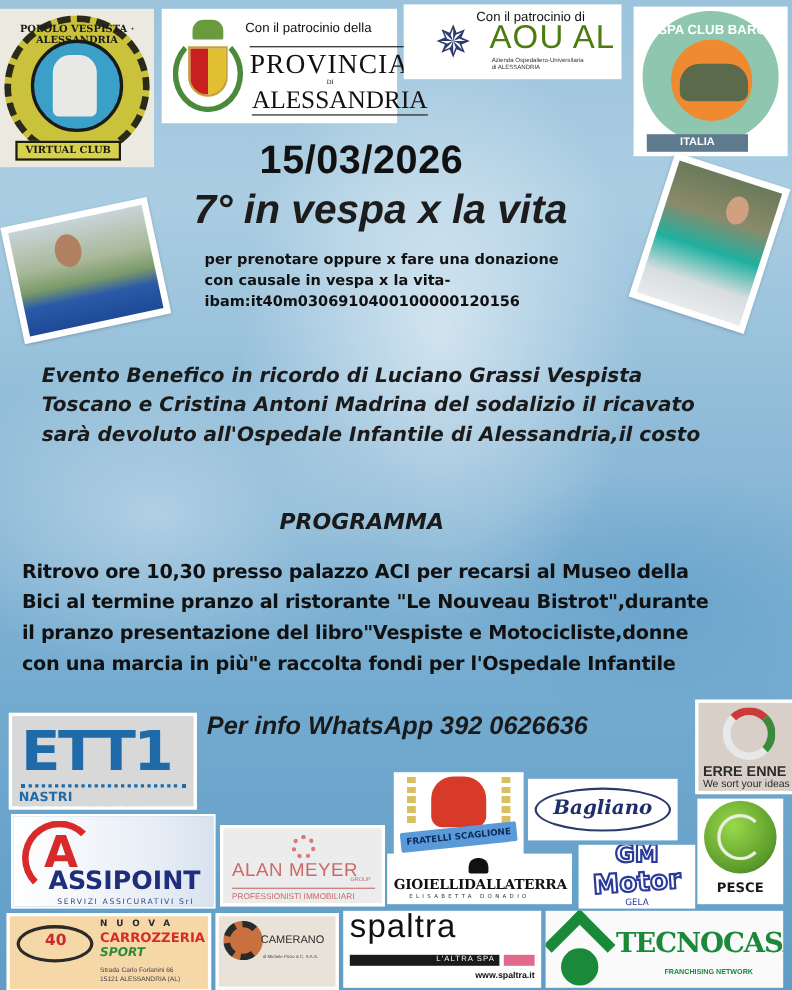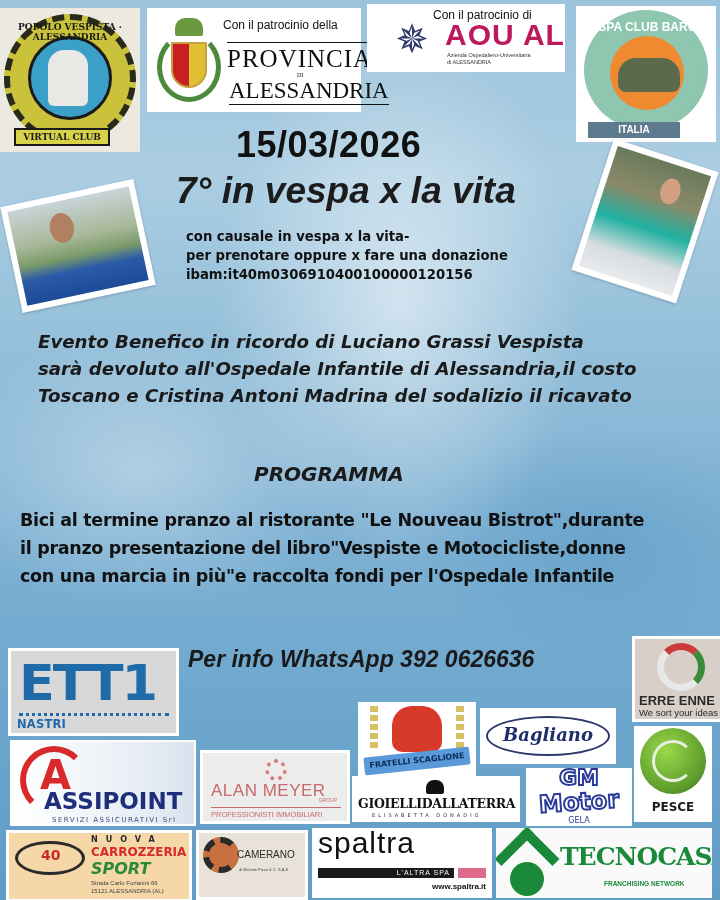--- a/index.html
+++ b/index.html
@@ -29,21 +29,21 @@
   #logo-prov .crest .wreath { position: absolute; left: 4px; top: 18px; width: 64px; height: 70px; border-radius: 50%; border: 5px solid #4a8a3a; border-top-color: transparent; }
   #logo-prov .crest .crown { position: absolute; left: 22px; top: 4px; width: 28px; height: 18px; background: #6a9a40; border-radius: 10px 10px 2px 2px; }
   #logo-prov .small { position: absolute; left: 76px; top: 10px; font-family: "Liberation Sans", sans-serif; font-size: 12px; color: #111; }
   #logo-prov .big1 { position: absolute; left: 80px; top: 34px; font-family: "Liberation Serif", serif; font-size: 25px; letter-spacing: 1px; color: #111; border-top: 1px solid #111; padding-top: 2px; }
   #logo-prov .in { position: absolute; left: 150px; top: 64px; font-family: "Liberation Serif", serif; font-size: 6px; color: #111; }
   #logo-prov .big2 { position: absolute; left: 82px; top: 70px; font-family: "Liberation Serif", serif; font-size: 23px; color: #111; border-bottom: 1px solid #111; }
 
   #logo-aoual { left: 367px; top: 4px; width: 198px; height: 68px; background: #fff; }
   #logo-aoual .star { position: absolute; left: 26px; top: 16px; width: 38px; height: 38px; color: #2c3a6e; font-size: 40px; line-height: 38px; text-align: center; }
   #logo-aoual .small { position: absolute; left: 66px; top: 4px; font-family: "Liberation Sans", sans-serif; font-size: 12px; color: #111; }
-  #logo-aoual .big { position: absolute; left: 78px; top: 16px; font-family: "Liberation Sans", sans-serif; font-weight: bold; font-size: 30px; line-height: 30px; color: #be185d; letter-spacing: 1px; }
+  #logo-aoual .big { position: absolute; left: 78px; top: 16px; font-family: "Liberation Sans", sans-serif; font-weight: normal; font-size: 30px; line-height: 30px; color: #4d7c0f; letter-spacing: 1px; }
   #logo-aoual .sub { position: absolute; left: 80px; top: 48px; font-family: "Liberation Sans", sans-serif; font-size: 5.5px; line-height: 7px; color: #333; }
 
   #logo-barga { left: 576px; top: 6px; width: 140px; height: 136px; background: #fff; }
   #logo-barga .gear { position: absolute; left: 8px; top: 4px; width: 124px; height: 120px; border-radius: 50%; background: #8ec6b0; border: 6px dotted #8ec6b0; }
   #logo-barga .orange { position: absolute; left: 34px; top: 30px; width: 74px; height: 74px; border-radius: 50%; background: #f08a30; }
   #logo-barga .scooter { position: absolute; left: 42px; top: 52px; width: 62px; height: 34px; background: #5a6a4a; border-radius: 18px 18px 8px 8px; }
   #logo-barga .ring-text { position: absolute; left: 0; top: 14px; width: 136px; text-align: center; color: #fff; font-family: "Liberation Sans", sans-serif; font-weight: bold; font-size: 12px; }
   #logo-barga .banner { position: absolute; left: 12px; top: 116px; width: 92px; height: 16px; background: #5e7a8e; color: #fff; font-family: "Liberation Sans", sans-serif; font-weight: bold; font-size: 10px; text-align: center; line-height: 16px; }
 
   
@@ -118,21 +118,21 @@
   #sp-gmmotor { left: 526px; top: 768px; width: 106px; height: 58px; }
   #sp-gmmotor .gm { position: absolute; left: 0; width: 106px; top: -2px; text-align: center; font-family: "DejaVu Sans", sans-serif; font-weight: bold; font-size: 22px; color: #fff; -webkit-text-stroke: 2px #2a3a9a; line-height: 24px; }
   #sp-gmmotor .motor { position: absolute; left: 0; width: 106px; top: 20px; text-align: center; font-family: "DejaVu Sans", sans-serif; font-weight: bold; font-size: 24px; color: #fff; -webkit-text-stroke: 2px #2a3a9a; transform: rotate(-4deg); }
   #sp-gmmotor .gela { position: absolute; left: 0; width: 106px; top: 48px; text-align: center; font-family: "DejaVu Sans", sans-serif; font-size: 8px; color: #2a3a9a; }
 
   #sp-carrozzeria { left: 6px; top: 830px; width: 186px; height: 72px; background: #f6d8a8; border: 3px solid #fff; }
   #sp-carrozzeria .car { position: absolute; left: 6px; top: 8px; width: 70px; height: 34px; border-radius: 50%; border: 3px solid #2a2a2a; }
   #sp-carrozzeria .forty { position: absolute; left: 32px; top: 14px; font-family: "DejaVu Sans", sans-serif; font-weight: bold; font-size: 14px; color: #c82a2a; }
   #sp-carrozzeria .nuova { position: absolute; left: 82px; top: 2px; font-family: "DejaVu Sans", sans-serif; font-weight: bold; font-size: 8px; letter-spacing: 8px; color: #2a2a2a; }
   #sp-carrozzeria .carr { position: absolute; left: 82px; top: 12px; font-family: "DejaVu Sans", sans-serif; font-weight: bold; font-size: 12px; color: #d82a2a; }
-  #sp-carrozzeria .sport { position: absolute; left: 82px; top: 26px; font-family: "DejaVu Sans", sans-serif; font-weight: bold; font-style: italic; font-size: 16px; color: #2a8a3a; }
+  #sp-carrozzeria .sport { position: absolute; left: 82px; top: 26px; font-family: "DejaVu Sans", sans-serif; font-weight: bold; font-style: italic; font-size: 11px; color: #2a8a3a; }
   #sp-carrozzeria .addr { position: absolute; left: 82px; top: 46px; font-family: "Liberation Sans", sans-serif; font-size: 6px; line-height: 8px; color: #444; }
 
   #sp-camerano { left: 196px; top: 830px; width: 112px; height: 70px; background: #e8e2d8; border: 3px solid #fff; }
   #sp-camerano .c { position: absolute; left: 4px; top: 4px; width: 36px; height: 36px; border-radius: 50%; border: 6px dashed #2a2a2a; border-right-color: transparent; background: #c87040; }
   #sp-camerano .name { position: absolute; left: 38px; top: 16px; font-family: "Liberation Sans", sans-serif; font-size: 10px; color: #2a2a2a; }
   #sp-camerano .sub { position: absolute; left: 40px; top: 34px; font-family: "Liberation Sans", sans-serif; font-size: 4px; color: #444; }
 
   #sp-spaltra { left: 312px; top: 828px; width: 180px; height: 70px; }
   #sp-spaltra .name { position: absolute; left: 6px; top: -2px; font-family: "Liberation Sans", sans-serif; font-size: 30px; color: #111; letter-spacing: 1px; font-weight: 300; }
   #sp-spaltra .bar { position: absolute; left: 6px; top: 40px; width: 136px; height: 10px; background: #1a1a1a; color: #fff; font-family: "Liberation Sans", sans-serif; font-size: 7px; text-align: right; padding-right: 4px; line-height: 10px; letter-spacing: 1px; }
@@ -194,33 +194,34 @@
 <div id="photo-woman" class="abs photo">
   <div class="pic">
       <div class="face"></div>
     </div>
 </div>
 
 <div id="date" class="abs">15/03/2026</div>
 <div id="event-title" class="abs">7° in vespa x la vita</div>
 
 <div id="booking" class="abs">
+  <div>per prenotare oppure x fare una donazione</div>
   <div>con causale in vespa x la vita-</div>
-  <div>per prenotare oppure x fare una donazione</div>
   <div>ibam:it40m0306910400100000120156</div>
 </div>
 
 <div id="description" class="abs">
   <div>Evento Benefico in ricordo di Luciano Grassi  Vespista</div>
+  <div>Toscano e Cristina Antoni Madrina del sodalizio il ricavato</div>
   <div>sarà devoluto all'Ospedale Infantile di Alessandria,il costo</div>
-  <div>Toscano e Cristina Antoni Madrina del sodalizio il ricavato</div>
 </div>
 
 <div id="program-title" class="abs">PROGRAMMA</div>
 <div id="program" class="abs">
+  <div>Ritrovo ore 10,30 presso palazzo ACI per recarsi al Museo della</div>
   <div>Bici al termine pranzo al ristorante "Le  Nouveau Bistrot",durante</div>
   <div>il pranzo presentazione del libro"Vespiste e Motocicliste,donne</div>
   <div>con una marcia in più"e raccolta fondi per l'Ospedale Infantile</div>
 </div>
 
 <div id="whatsapp" class="abs">Per info WhatsApp 392 0626636</div>
 
 <div id="sp-ett" class="sponsor">
   <div class="big">ETT1</div>
   <div class="dots"></div>

